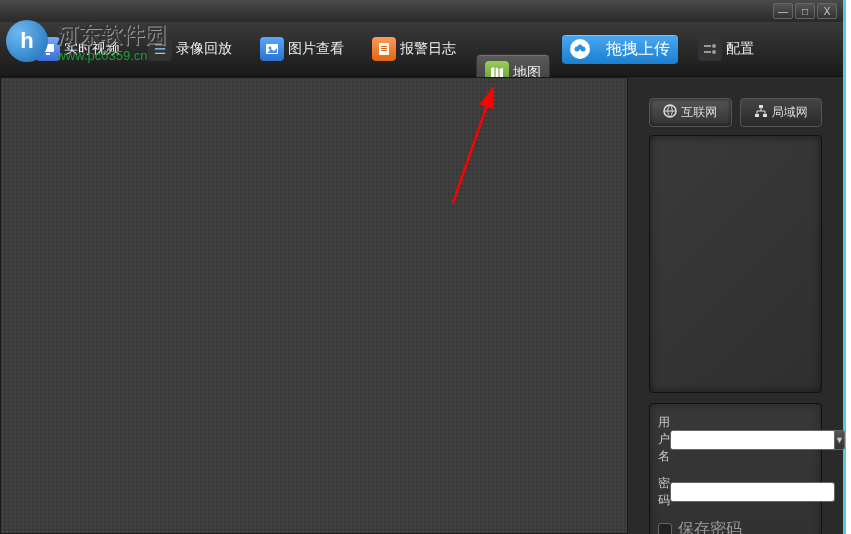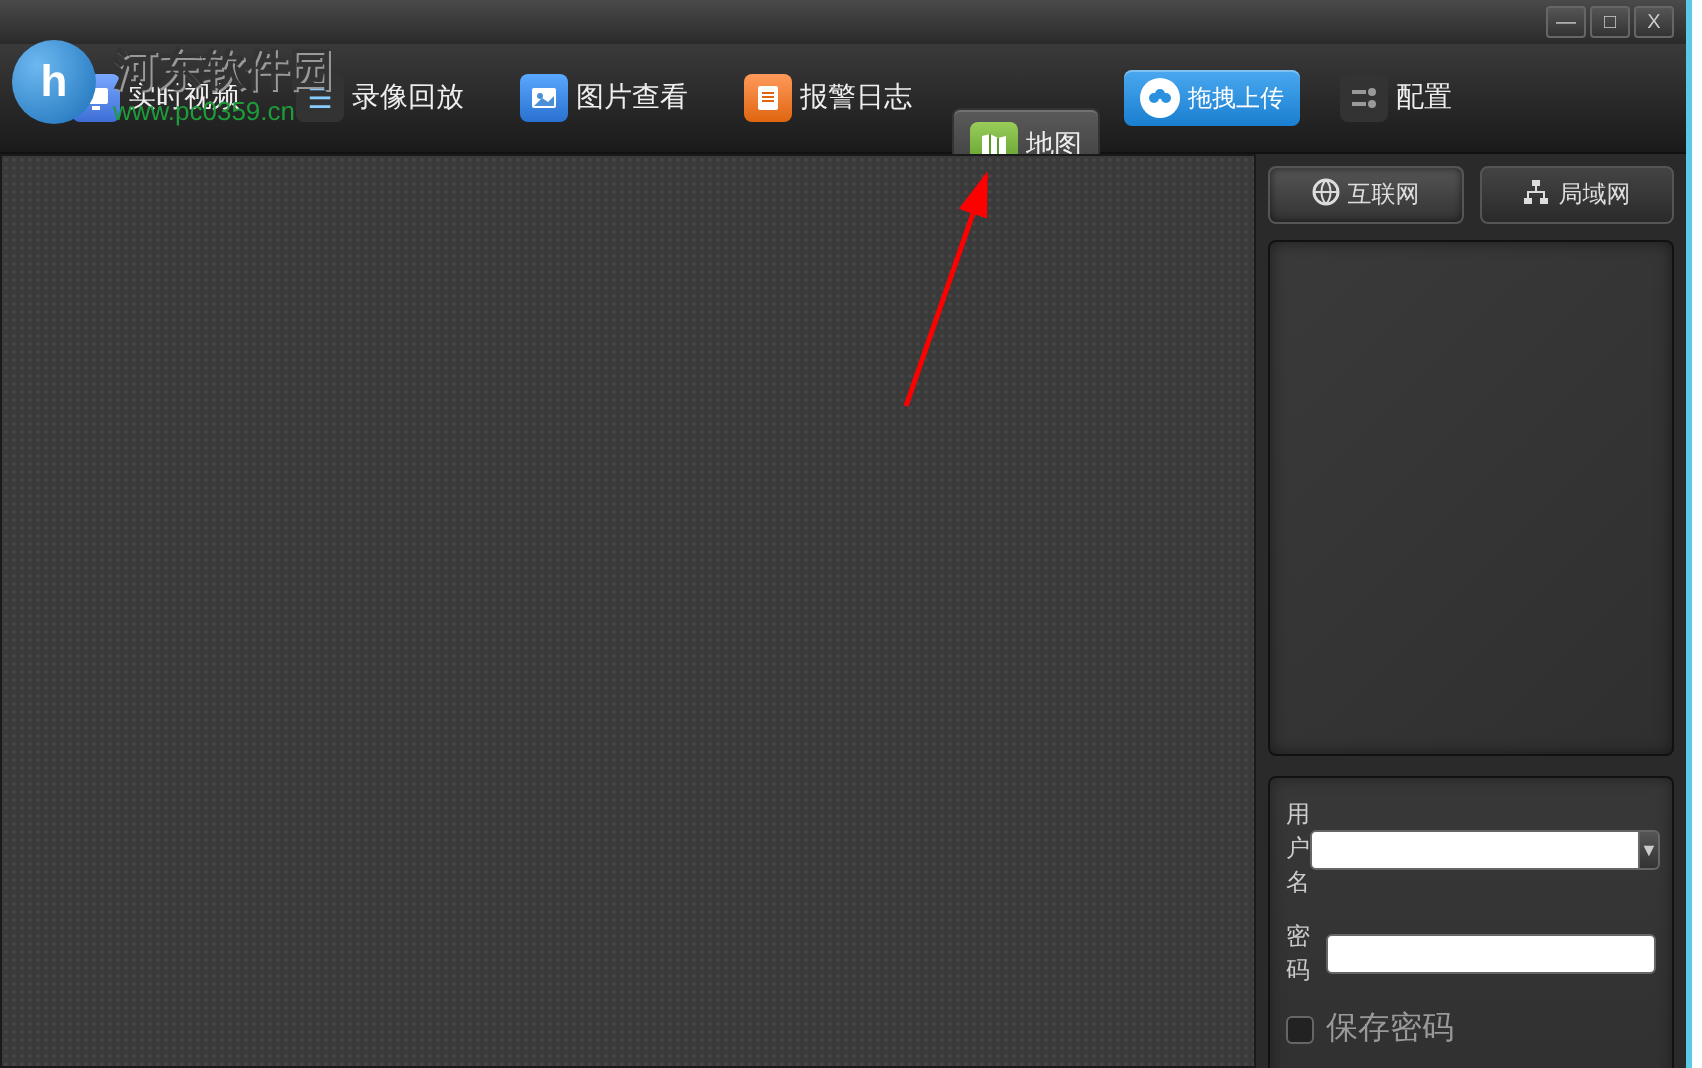--- a/index.html
+++ b/index.html
@@ -23,29 +23,29 @@
 .ic-monitor { background: linear-gradient(#7aa8ff,#3d6ed6); }
 .ic-playback { background: #333; color: #8cf; font-size: 14px; }
 .ic-image { background: linear-gradient(#5aa8ff,#2a70d0); }
 .ic-alarm { background: linear-gradient(#ff9a5a,#e06510); }
 .ic-emap { background: linear-gradient(#ff5a5a,#d02020); }
 .ic-map { background: linear-gradient(#9acd5a,#5a9a2a); }
 .ic-config { background: #333; color: #888; }
 
 .active-tab { background: linear-gradient(#5a5a5a,#3a3a3a); border: 1px solid #333; border-radius: 4px; box-shadow: inset 0 1px 0 rgba(255,255,255,0.15); padding: 6px 8px; margin-top: 48px; }
 
-.cloud-upload-wrap { display: flex; align-items: center; background: linear-gradient(#4aa8f0,#1a7fd0); border-radius: 4px; padding: 4px 8px; margin: 0 6px; color: #fff; font-size: 12px; gap: 4px; cursor: pointer; box-shadow: inset 0 1px 0 rgba(255,255,255,0.3); }
+.cloud-upload-wrap { display: flex; align-items: center; background: linear-gradient(#4aa8f0,#1a7fd0); border-radius: 4px; padding: 4px 8px; margin: 0 6px; color: #fff; font-size: 16px; gap: 16px; cursor: pointer; box-shadow: inset 0 1px 0 rgba(255,255,255,0.3); }
 .cloud-upload-wrap .cloud-ic { width: 20px; height: 20px; background: #fff; border-radius: 50%; display: flex; align-items: center; justify-content: center; }
 
 .content { position: absolute; top: 77px; left: 0; right: 0; bottom: 0; display: flex; }
 .main-area { flex: 1; background: #3a3a3a; background-image: radial-gradient(circle, #454545 1px, transparent 1px); background-size: 4px 4px; position: relative; border: 1px solid #1a1a1a; }
 
 .arrow { position: absolute; left: 412px; top: 5px; pointer-events: none; z-index: 5; }
 
-.right-panel { width: 215px; background: #2a2a2a; padding: 6px; }
+.right-panel { width: 215px; background: #2a2a2a; padding: 21px; }
 .net-tabs { display: flex; gap: 8px; margin-bottom: 8px; }
 .net-tab { flex: 1; display: flex; align-items: center; justify-content: center; gap: 4px; padding: 5px; background: linear-gradient(#444,#2a2a2a); border: 1px solid #555; border-radius: 4px; color: #ddd; font-size: 12px; cursor: pointer; }
 .net-tab.active { background: linear-gradient(#555,#333); box-shadow: inset 0 0 4px rgba(0,0,0,0.6); }
 
 .list-box { border: 1px solid #111; background: linear-gradient(135deg,#3a3a3a,#2f2f2f); height: 258px; border-radius: 4px; margin-bottom: 10px; box-shadow: inset 0 0 8px rgba(0,0,0,0.5); }
 
 .login-box { border: 1px solid #111; background: linear-gradient(#383838,#2f2f2f); border-radius: 4px; padding: 10px 8px; box-shadow: inset 0 0 8px rgba(0,0,0,0.4); }
 .form-row { display: flex; align-items: center; margin-bottom: 10px; }
 .form-label { width: 46px; color: #ccc; font-size: 12px; }
 .form-input { flex: 1; height: 20px; background: #fff; border: 1px solid #666; border-radius: 3px; padding: 0 4px; font-size: 12px; }

